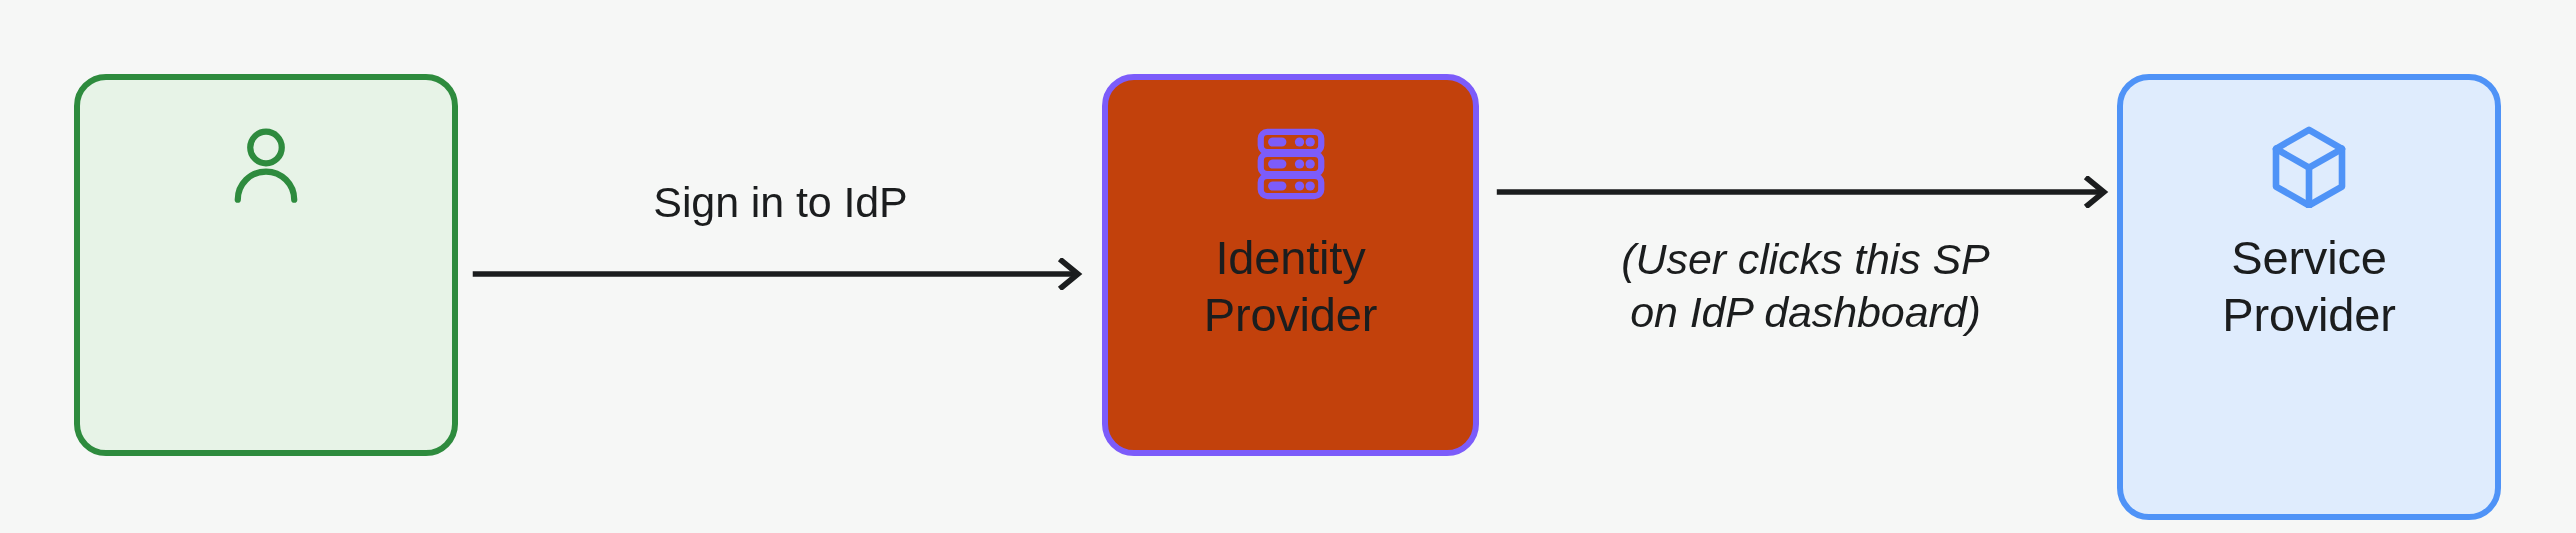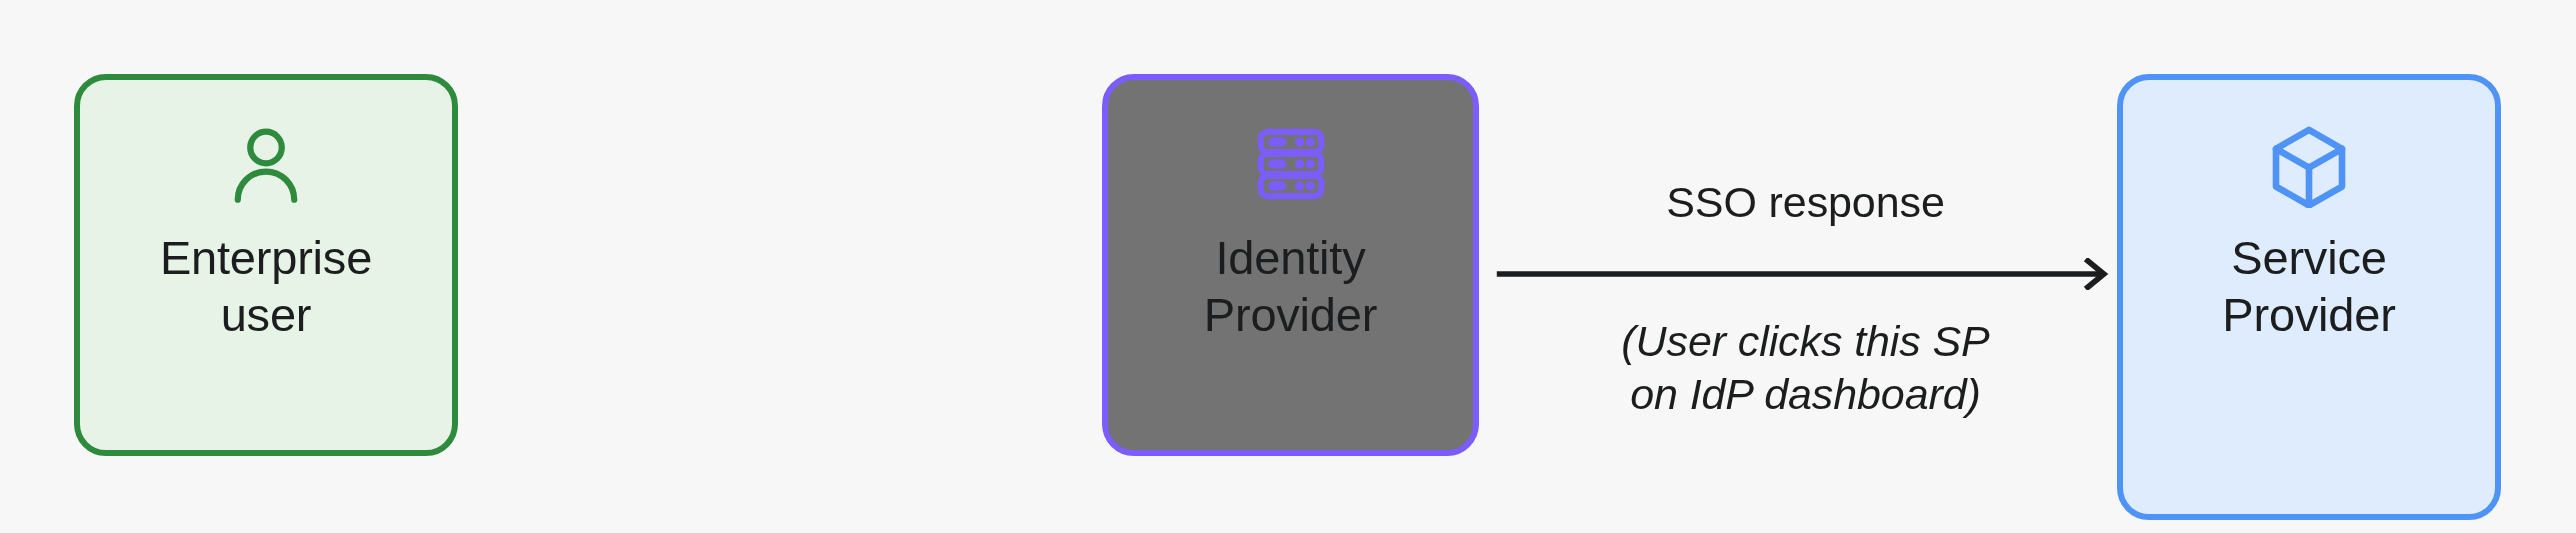--- a/index.html
+++ b/index.html
@@ -57,21 +57,21 @@
     height: 382px;
     background: #e7f3e7;
     border-color: #2e8b3e;
   }
 
   #node-idp {
     left: 1102px;
     top: 74px;
     width: 377px;
     height: 382px;
-    background: #737373;
+    background: #c2410c;
     border-color: #7c5cfa;
   }
 
   #node-sp {
     left: 2117px;
     top: 74px;
     width: 384px;
     height: 446px;
     background: #dfecfd;
     border-color: #4f93f7;
@@ -116,22 +116,20 @@
 </head>
 <body>
 
 <div id="diagram">
 
   <div class="node" id="node-user">
     <svg class="node-icon" viewBox="0 0 48 48" fill="none" stroke="#2e8b3e" stroke-width="3.4" stroke-linecap="round" stroke-linejoin="round">
       <circle cx="24" cy="15" r="8.6"></circle>
       <path d="M8.6 43.5a15.4 15.4 0 0 1 30.8 0"></path>
     </svg>
-    <div class="node-label">Enterprise
-user</div>
   </div>
 
   <div class="node" id="node-idp">
     <svg class="node-icon" viewBox="0 0 48 48" fill="none" stroke="#7c5cfa" stroke-width="3.4" stroke-linecap="round" stroke-linejoin="round">
       <rect x="7.5" y="6.5" width="33" height="11" rx="3.6"></rect>
       <rect x="7.5" y="18.5" width="33" height="11" rx="3.6"></rect>
       <rect x="7.5" y="30.5" width="33" height="11" rx="3.6"></rect>
       <line x1="14" y1="12" x2="19" y2="12" stroke-width="5"></line>
       <line x1="14" y1="24" x2="19" y2="24" stroke-width="5"></line>
       <line x1="14" y1="36" x2="19" y2="36" stroke-width="5"></line>
@@ -149,23 +147,29 @@
   <div class="node" id="node-sp">
     <svg class="node-icon" viewBox="0 0 48 48" fill="none" stroke="#4f93f7" stroke-width="3.6" stroke-linecap="round" stroke-linejoin="round">
       <path d="M24 5.4 42 15.7v20.6L24 46.6 6 36.3V15.7Z"></path>
       <path d="M6 15.7 24 26l18-10.3"></path>
       <line x1="24" y1="26" x2="24" y2="46.6"></line>
     </svg>
     <div class="node-label">Service
 Provider</div>
   </div>
 
+  <div class="edge" id="edge-1">
+    <div class="edge-text above">Sign in to IdP</div>
+    <svg class="edge-arrow" width="617" height="32" viewBox="0 0 648 34" fill="none" stroke="#1b1d1e" stroke-width="6" stroke-linecap="square" stroke-linejoin="miter">
+      <line x1="0" y1="17" x2="636" y2="17"></line>
+      <polyline points="623,3 640,17 623,31" fill="none"></polyline>
+    </svg>
+  </div>
 
   <div class="edge" id="edge-2">
-    <div class="edge-text above">SSO response</div>
     <svg class="edge-arrow" width="619" height="32" viewBox="0 0 650 34" fill="none" stroke="#1b1d1e" stroke-width="6" stroke-linecap="square" stroke-linejoin="miter">
       <line x1="0" y1="17" x2="638" y2="17"></line>
       <polyline points="625,3 642,17 625,31" fill="none"></polyline>
     </svg>
     <div class="edge-text below">(User clicks this SP
 on IdP dashboard)</div>
   </div>
 
 </div>
 

